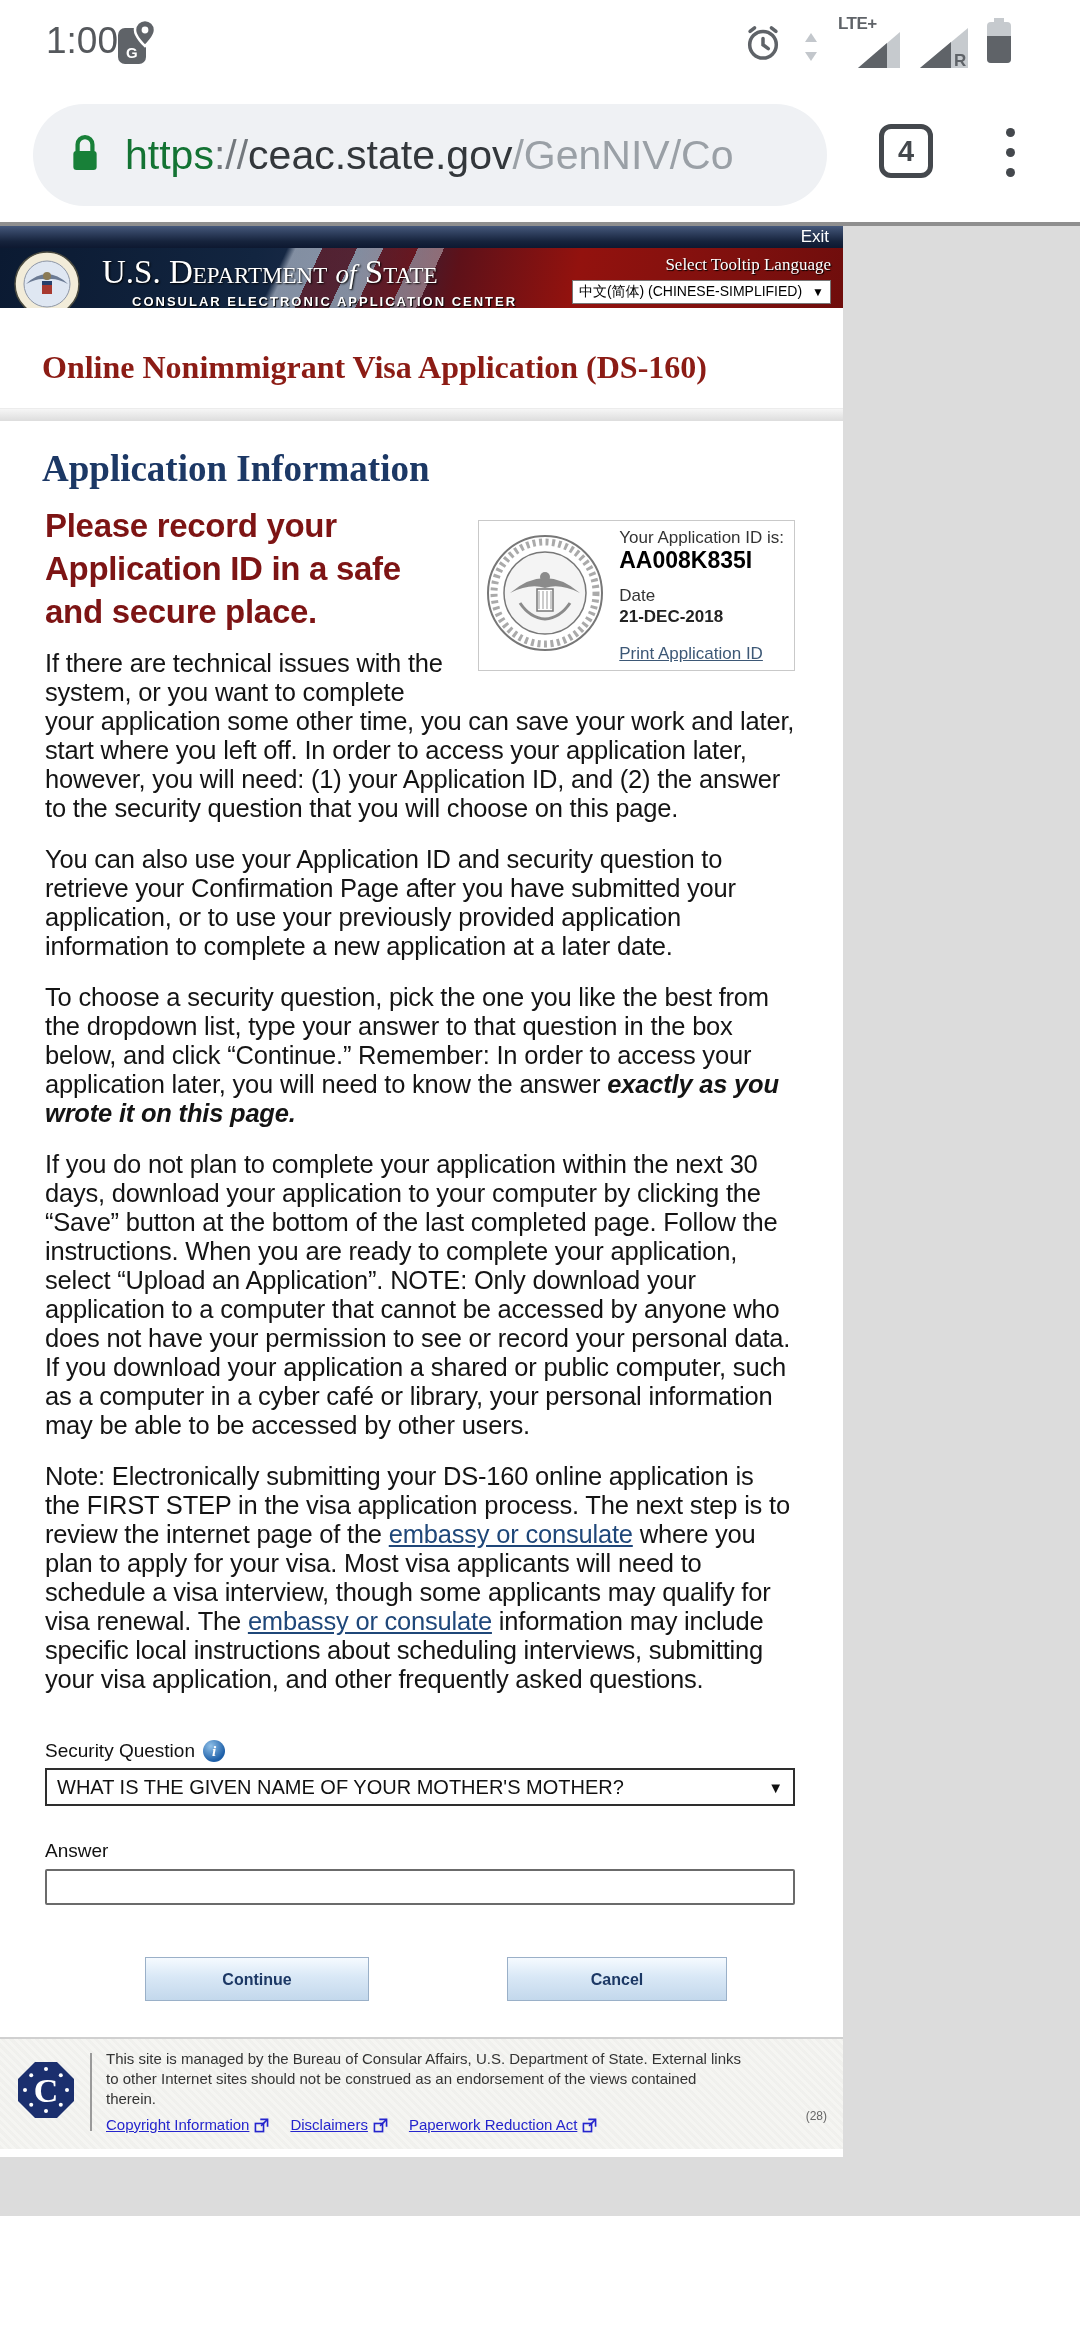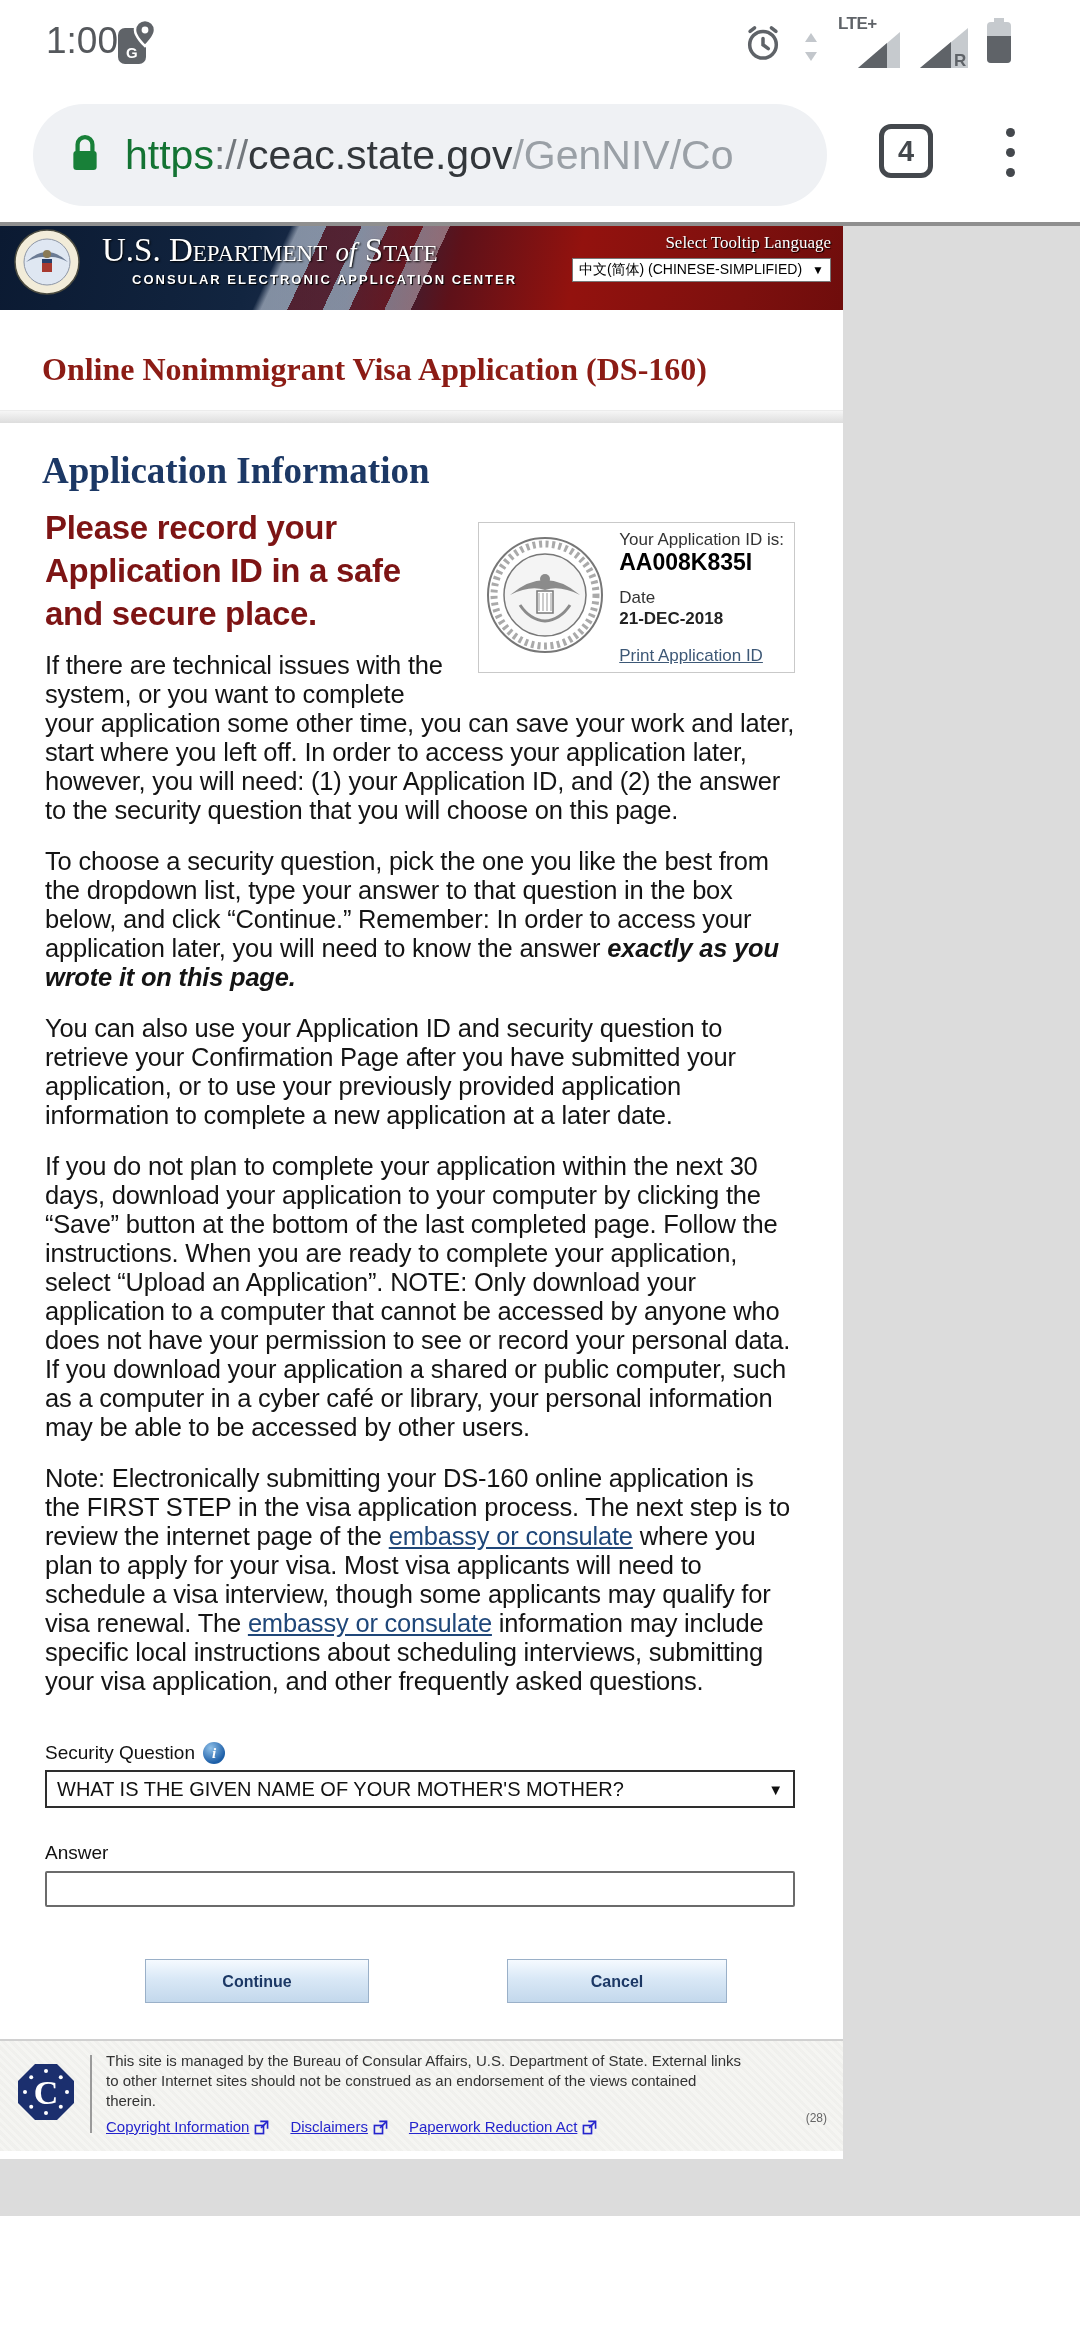--- a/index.html
+++ b/index.html
@@ -32,21 +32,21 @@
   .menudots i{width:9px;height:9px;border-radius:50%;background:#44484d;}
 
   
   .webpage{position:absolute;top:222px;left:0;width:1080px;height:1990px;background:#dcdcdc;border-top:4px solid #8f8f8f;}
   .pagecol{width:843px;background:#fff;}
 
   .exitbar{height:22px;background:linear-gradient(180deg,#45587b 0%,#16233c 70%,#0d1830 100%);
            display:flex;justify-content:flex-end;align-items:center;padding-right:14px;}
   .exitbar span{color:#fff;font-size:17px;}
 
-  .banner{height:84px;position:relative;overflow:hidden;
+  .banner{height:60px;position:relative;overflow:hidden;
      background:linear-gradient(103deg,#0b1a32 0%,#122540 30%,#1d2c4a 42%,#5e1119 54%,#93120e 68%,#7d100e 88%,#6f0d0c 100%);}
   .banner::before{content:"";position:absolute;inset:0;
      background:linear-gradient(115deg,transparent 0 33%,rgba(220,228,240,.55) 34% 37%,rgba(150,25,25,.45) 37% 41%,
        rgba(232,236,244,.5) 41% 44%,rgba(140,18,18,.5) 44% 48%,rgba(236,239,246,.4) 48% 51%,transparent 51%);}
   .seal-banner{position:absolute;left:14px;top:3px;}
   .dept{position:absolute;left:102px;top:8px;color:#fff;}
   .dept-line1{font-family:"Liberation Serif",serif;font-variant:small-caps;font-size:33px;line-height:33px;
               text-shadow:1px 1px 2px #000;}
   .dept-line1 .of{font-style:italic;text-transform:lowercase;font-variant:normal;font-size:27px;}
   .dept-line2{font-size:13px;font-weight:bold;letter-spacing:2px;margin-top:3px;padding-left:30px;text-shadow:1px 1px 1px #000;}
@@ -172,20 +172,23 @@
     <div class="menudots">
         <i></i>
         <i></i>
         <i></i>
       </div>
   </div>
 
   <div class="webpage">
     <div class="pagecol">
 
+      <div class="exitbar">
+        <span>Exit</span>
+      </div>
 
       <div class="banner">
         <span class="seal-banner">
           <svg width="66" height="66" viewBox="0 0 66 66">
             <circle cx="33" cy="33" r="32" fill="#f2ecd9" stroke="#4b4b40" stroke-width="1.5"></circle>
             <circle cx="33" cy="33" r="23" fill="#dfe7f2" stroke="#8d96a6" stroke-width="1"></circle>
             <path d="M12 33 Q33 13 54 33 Q40 26 33 29 Q26 26 12 33 Z" fill="#6b7b94"></path>
             <rect x="28" y="30" width="10" height="13" fill="#a8392f"></rect>
             <path d="M28 30 h10 v4 h-10 Z" fill="#27406b"></path>
             <circle cx="33" cy="25" r="4" fill="#8a7a55"></circle>
@@ -236,23 +239,23 @@
                 <div class="appid-date">21-DEC-2018</div>
                 <span class="print-link">Print Application ID</span>
               </div>
             </div>
           </div>
 
           <h3 class="record-heading">Please record your Application ID in a safe and secure place.</h3>
 
           <p style="margin-top:16px;">If there are technical issues with the system, or you want to complete your application some other time, you can save your work and later, start where you left off. In order to access your application later, however, you will need: (1) your Application ID, and (2) the answer to the security question that you will choose on this page.</p>
 
+          <p>You can also use your Application ID and security question to retrieve your Confirmation Page after you have submitted your application, or to use your previously provided application information to complete a new application at a later date.</p>
+
           <p><span>To choose a security question, pick the one you like the best from the dropdown list, type your answer to that question in the box below, and click “Continue.” Remember: In order to access your application later, you will need to know the answer </span><span class="emph">exactly as you wrote it on this page.</span></p>
-
-          <p>You can also use your Application ID and security question to retrieve your Confirmation Page after you have submitted your application, or to use your previously provided application information to complete a new application at a later date.</p>
 
           <p>If you do not plan to complete your application within the next 30 days, download your application to your computer by clicking the “Save” button at the bottom of the last completed page. Follow the instructions. When you are ready to complete your application, select “Upload an Application”. NOTE: Only download your application to a computer that cannot be accessed by anyone who does not have your permission to see or record your personal data. If you download your application a shared or public computer, such as a computer in a cyber café or library, your personal information may be able to be accessed by other users.</p>
 
           <p><span>Note: Electronically submitting your DS-160 online application is the FIRST STEP in the visa application process. The next step is to review the internet page of the </span><span class="bodylink">embassy or consulate</span><span> where you plan to apply for your visa. Most visa applicants will need to schedule a visa interview, though some applicants may qualify for visa renewal. The </span><span class="bodylink">embassy or consulate</span><span> information may include specific local instructions about scheduling interviews, submitting your visa application, and other frequently asked questions.</span></p>
 
           <div class="formarea">
             <div class="q-label">
               <span>Security Question</span>
               <span class="info-icon">i</span>
             </div>

